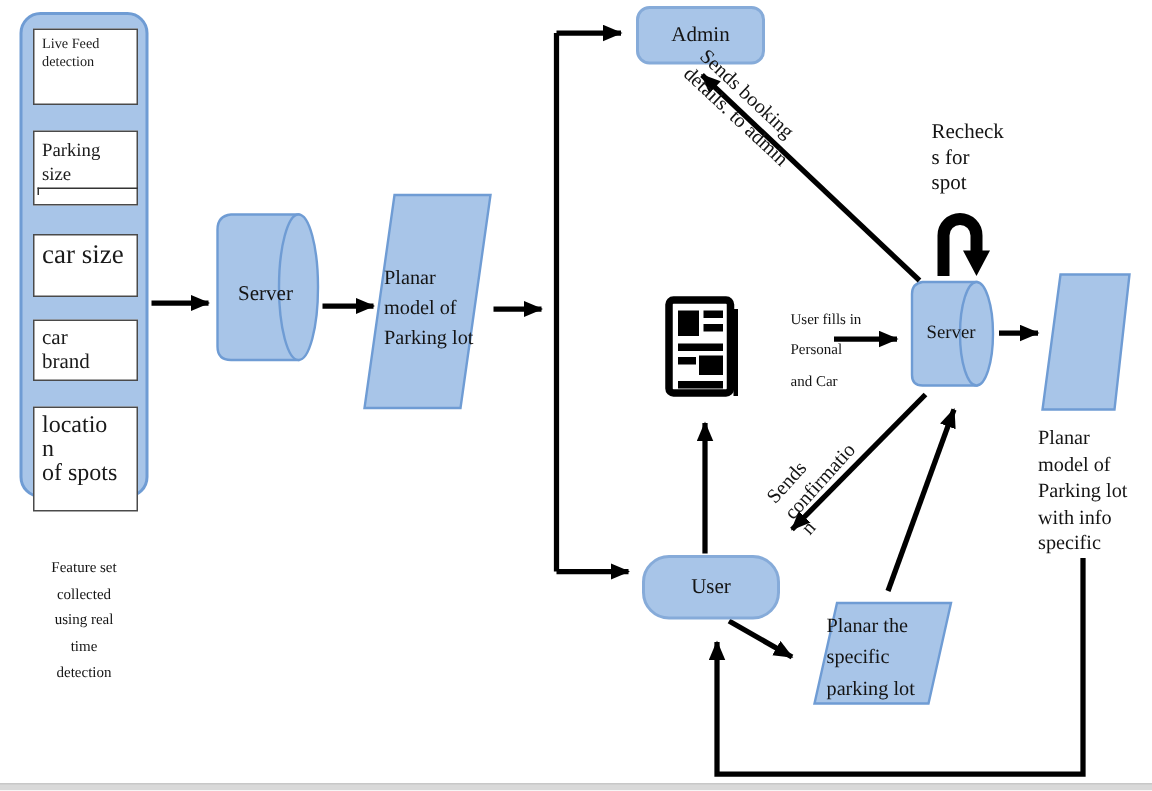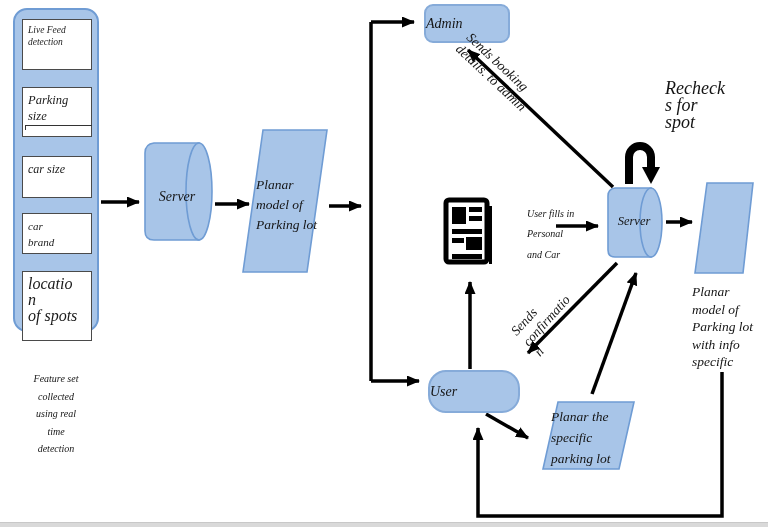--- a/index.html
+++ b/index.html
@@ -1,24 +1,24 @@
 <!DOCTYPE html>
 <html><head>
 <meta charset="utf-8">
 <style>
   html,body{margin:0;padding:0;background:#fff;}
   #stage{
     position:relative;width:768px;height:527px;background:#ffffff;overflow:hidden;
-    font-family:"Liberation Serif","DejaVu Serif",serif;color:#111;font-style:italic;
+    font-family:"Liberation Serif","DejaVu Serif",serif;color:#111;
   }
   .abs{position:absolute;}
   .lbl{position:absolute;white-space:pre-line;color:#141414;}
   .node{
     position:absolute;background:#a8c5e8;border:2px solid #86abd9;
-    display:flex;align-items:center;justify-content:flex-start;
+    display:flex;align-items:center;justify-content:center;
     font-size:14px;color:#141414;box-sizing:border-box;
   }
   .wbox{
     position:absolute;left:7px;width:70px;background:#ffffff;border:1px solid #4a4a4a;
     box-sizing:border-box;padding:4px 5px;white-space:pre-line;color:#1a1a1a;overflow:hidden;
   }
   #svg-layer{position:absolute;left:0;top:0;z-index:1;}
   .txt{z-index:2;}
   #bottom-bar{position:absolute;left:0;right:0;top:522px;height:5px;background:#d9d9d9;border-top:1px solid #c8c8c8;z-index:3;}
 </style>
@@ -82,22 +82,22 @@
     <line x1="592" y1="394" x2="636" y2="273" stroke="#000" stroke-width="3.5" marker-end="url(#ah)"></line>
     <polyline points="722,372 722,516 478,516 478,428" fill="none" stroke="#000" stroke-width="3.5" marker-end="url(#ah)"></polyline>
   </svg>
 
   <div class="abs txt" style="left:13px;top:8px;width:86px;height:324px;background:#a8c5e8;border:2px solid #6f9cd4;border-radius:14px;box-sizing:border-box;">
     <div class="wbox" style="top:9px;height:51px;font-size:9.5px;line-height:12px;">Live Feed
 detection</div>
     <div class="wbox" style="top:77px;height:50px;font-size:12.5px;line-height:16px;">Parking
 size</div>
     <div class="abs" style="left:10px;top:115px;width:66px;height:4px;border-top:1px solid #333;border-left:1px solid #333;"></div>
-    <div class="wbox" style="top:146px;height:42px;font-size:12px;line-height:16px;">car size</div>
-    <div class="wbox" style="top:203px;height:41px;font-size:11px;line-height:16px;">car
+    <div class="wbox" style="top:146px;height:42px;font-size:18px;line-height:16px;">car size</div>
+    <div class="wbox" style="top:203px;height:41px;font-size:14px;line-height:16px;">car
 brand</div>
     <div class="wbox" style="top:261px;height:70px;font-size:16px;line-height:16px;">locatio
 n
 of spots</div>
   </div>
 
   <div class="lbl txt" style="left:2px;top:370px;width:108px;text-align:center;font-size:10px;line-height:17.5px;">Feature set
 collected
 using real
 time
@@ -125,21 +125,21 @@
 
   <div class="lbl txt" style="left:692px;top:283px;width:76px;font-size:13.5px;line-height:17.5px;">Planar
 model of
 Parking lot
 with info
 specific</div>
 
   <div class="lbl txt" style="left:440px;top:84px;width:172px;font-size:13.5px;line-height:16px;transform:rotate(43deg);transform-origin:center;">Sends booking
 details. to admin</div>
 
-  <div class="lbl txt" style="left:621px;top:80px;width:70px;font-size:18px;line-height:17px;margin-left:44px;">Recheck
+  <div class="lbl txt" style="left:621px;top:80px;width:70px;font-size:14px;line-height:17px;">Recheck
 s for
 spot</div>
 
   <div class="lbl txt" style="left:492px;top:204px;font-size:10px;line-height:20.3px;margin-left:35px;">User fills in
 Personal
 and Car</div>
 
   <div class="lbl txt" style="left:508px;top:282px;width:104px;font-size:13.5px;line-height:15.5px;transform:rotate(-48deg);transform-origin:center;">Sends
 confirmatio
 n</div>

